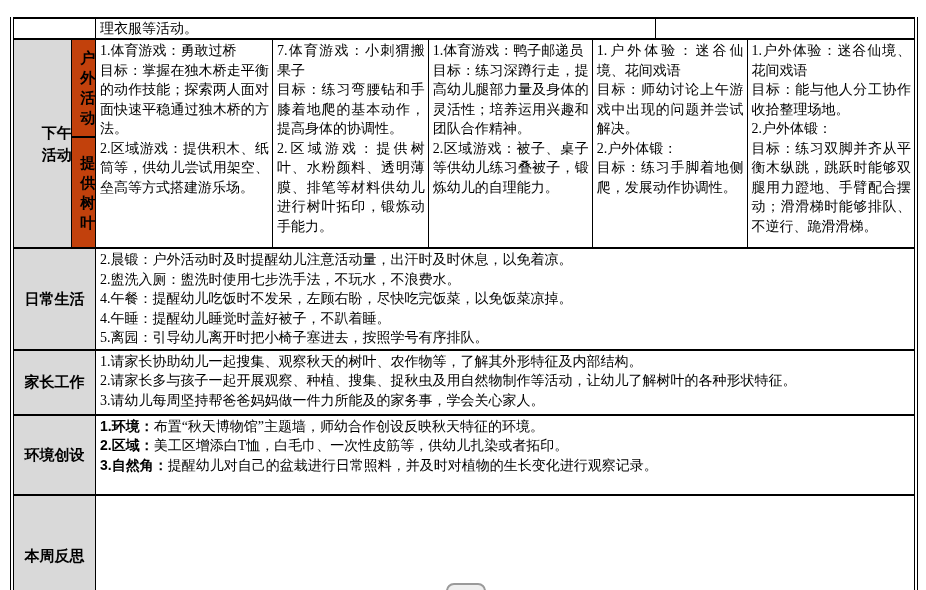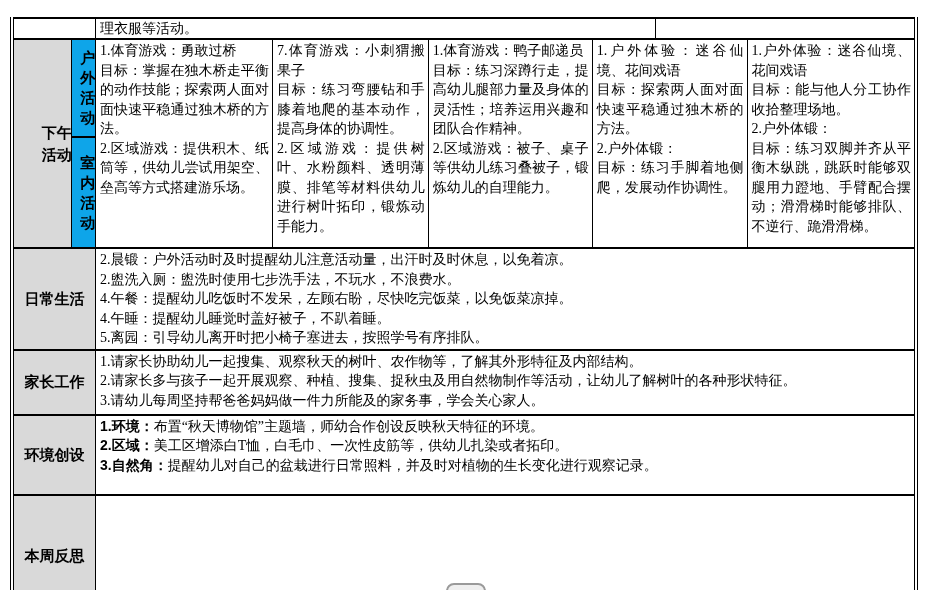--- a/index.html
+++ b/index.html
@@ -18,21 +18,21 @@
     border-top:2px solid #000;border-bottom:2px solid #000;
     padding:1px 3px 1px 4px;vertical-align:top;
     font-size:14px;line-height:19.5px;text-align:justify;
     word-break:break-all;overflow:hidden;
   }
   td.label{
     background:#d9d9d9;font-weight:bold;font-size:15px;
     text-align:center;vertical-align:middle;padding:0;
     font-family:"Liberation Sans", sans-serif;
   }
-  td.sublabel{background:#0ea5e9;font-weight:bold;font-size:15px;
+  td.sublabel{background:#c2410c;font-weight:bold;font-size:15px;
     text-align:center;vertical-align:middle;padding:8px;
     font-family:"Liberation Sans", sans-serif;}
   td.sublabel .vtext{display:inline-block;width:1.05em;word-break:break-all;line-height:20px;}
   td.mainlabel .wtext{display:inline-block;width:2.1em;word-break:break-all;line-height:22px;margin-left:27px;}
   tr.toprow td{border-top:2px solid #000;}
   td.topblank{background:#ffffff;}
   td.topmerged{padding:0;}
   .topsplit{display:flex;height:100%;justify-content:space-between;}
   .topsplit .t-left{width:555px;border-right:1px solid #000;padding:0 0 0 4px;line-height:19px;}
   .topsplit .t-right{flex:1;}
@@ -86,34 +86,34 @@
             <div class="line">目标：练习弯腰钻和手膝着地爬的基本动作，提高身体的协调性。</div>
             <div class="line">2.区域游戏：提供树叶、水粉颜料、透明薄膜、排笔等材料供幼儿进行树叶拓印，锻炼动手能力。</div>
           </td>
       <td rowspan="2">
             <div class="line">1.体育游戏：鸭子邮递员</div>
             <div class="line">目标：练习深蹲行走，提高幼儿腿部力量及身体的灵活性；培养运用兴趣和团队合作精神。</div>
             <div class="line">2.区域游戏：被子、桌子等供幼儿练习叠被子，锻炼幼儿的自理能力。</div>
           </td>
       <td rowspan="2">
             <div class="line">1.户外体验：迷谷仙境、花间戏语</div>
-            <div class="line">目标：探索两人面对面快速平稳通过独木桥的方法。</div>
+            <div class="line">目标：师幼讨论上午游戏中出现的问题并尝试解决。</div>
             <div class="line">2.户外体锻：</div>
             <div class="line">目标：练习手脚着地侧爬，发展动作协调性。</div>
           </td>
       <td rowspan="2">
             <div class="line">1.户外体验：迷谷仙境、花间戏语</div>
             <div class="line">目标：能与他人分工协作收拾整理场地。</div>
             <div class="line">2.户外体锻：</div>
             <div class="line">目标：练习双脚并齐从平衡木纵跳，跳跃时能够双腿用力蹬地、手臂配合摆动；滑滑梯时能够排队、不逆行、跪滑滑梯。</div>
           </td>
     </tr>
     <tr style="height:111px">
       <td class="sublabel">
-        <span class="vtext">室内活动</span>
+        <span class="vtext">提供树叶</span>
       </td>
     </tr>
 
     <tr style="height:100px">
       <td colspan="2" class="label">日常生活</td>
       <td colspan="5">
             <div class="line">2.晨锻：户外活动时及时提醒幼儿注意活动量，出汗时及时休息，以免着凉。</div>
             <div class="line">2.盥洗入厕：盥洗时使用七步洗手法，不玩水，不浪费水。</div>
             <div class="line">4.午餐：提醒幼儿吃饭时不发呆，左顾右盼，尽快吃完饭菜，以免饭菜凉掉。</div>
             <div class="line">4.午睡：提醒幼儿睡觉时盖好被子，不趴着睡。</div>

